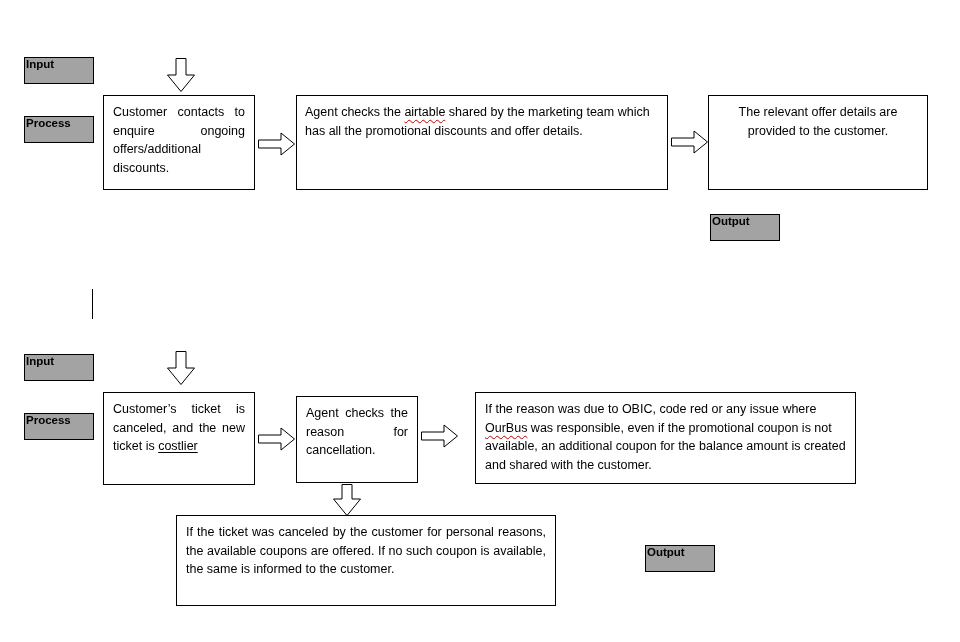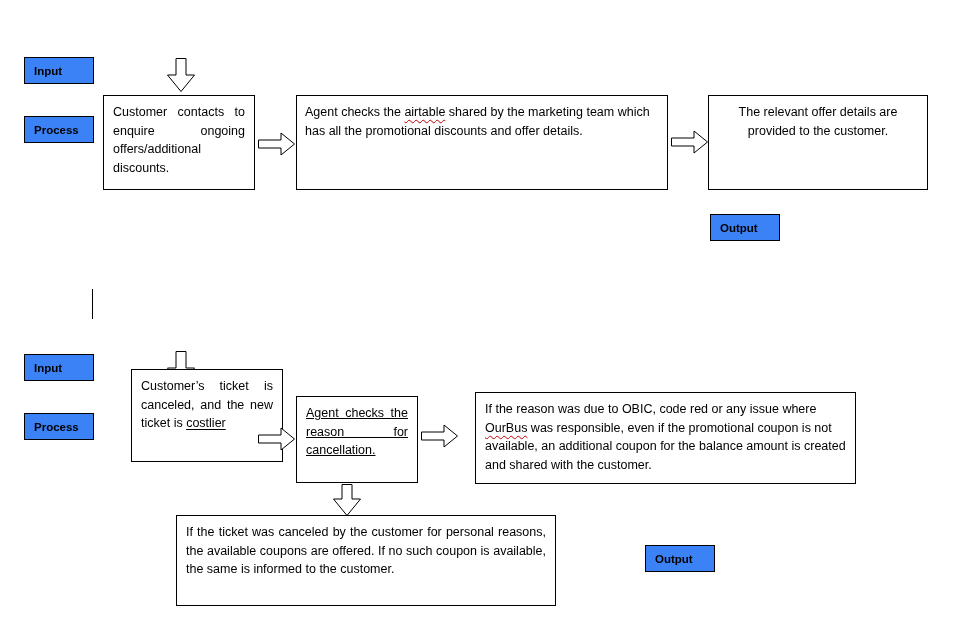--- a/index.html
+++ b/index.html
@@ -16,24 +16,23 @@
     color: #000000;
   }
   .canvas {
     position: absolute;
     left: 0; top: 0;
     width: 960px; height: 642px;
   }
   .abs { position: absolute; box-sizing: border-box; }
   .label-box {
     border: 1px solid #000000;
-    background: #3b82f6;
+    background: #a3a3a3;
     display: flex;
-    align-items: center;
-    padding-left: 9px;
+    padding-left: 1px;
     font-weight: bold;
     font-size: 11.5px;
   }
   .flow-box {
     border: 1px solid #000000;
     background: #ffffff;
     font-size: 12.5px;
     line-height: 18.5px;
     padding: 7px 9px;
   }
@@ -112,31 +111,31 @@
   <div class="abs" style="left:167px; top:351px;">
     <svg class="arrow-svg" width="28" height="34" viewBox="0 0 28 34">
       <polygon points="9,0.5 19,0.5 19,17 27.5,17 14,33.5 0.5,17 9,17" fill="#ffffff" stroke="#000000" stroke-width="1"></polygon>
     </svg>
   </div>
 
   <div class="abs label-box" style="left:24px; top:413px; width:70px; height:27px;">
     <span>Process</span>
   </div>
 
-  <div class="abs flow-box just" style="left:103px; top:369px; width:152px; height:93px;margin-left:28px;">
+  <div class="abs flow-box just" style="left:103px; top:392px; width:152px; height:93px;">
     <span>Customer’s ticket is canceled, and the new ticket is </span><span class="ulink">costlier</span>
   </div>
 
   <div class="abs" style="left:258px; top:427px;">
     <svg class="arrow-svg" width="37" height="24" viewBox="0 0 37 24">
       <polygon points="0.5,8 23,8 23,1 36.5,12 23,23 23,16 0.5,16" fill="#ffffff" stroke="#000000" stroke-width="1"></polygon>
     </svg>
   </div>
 
-  <div class="abs flow-box just" style="left:296px; top:396px; width:122px; height:87px;text-decoration:underline;">
+  <div class="abs flow-box just" style="left:296px; top:396px; width:122px; height:87px;">
     <span>Agent checks the reason for cancellation.</span>
   </div>
 
   <div class="abs" style="left:421px; top:424px;">
     <svg class="arrow-svg" width="37" height="24" viewBox="0 0 37 24">
       <polygon points="0.5,8 23,8 23,1 36.5,12 23,23 23,16 0.5,16" fill="#ffffff" stroke="#000000" stroke-width="1"></polygon>
     </svg>
   </div>
 
   <div class="abs flow-box" style="left:475px; top:392px; width:381px; height:92px;">

